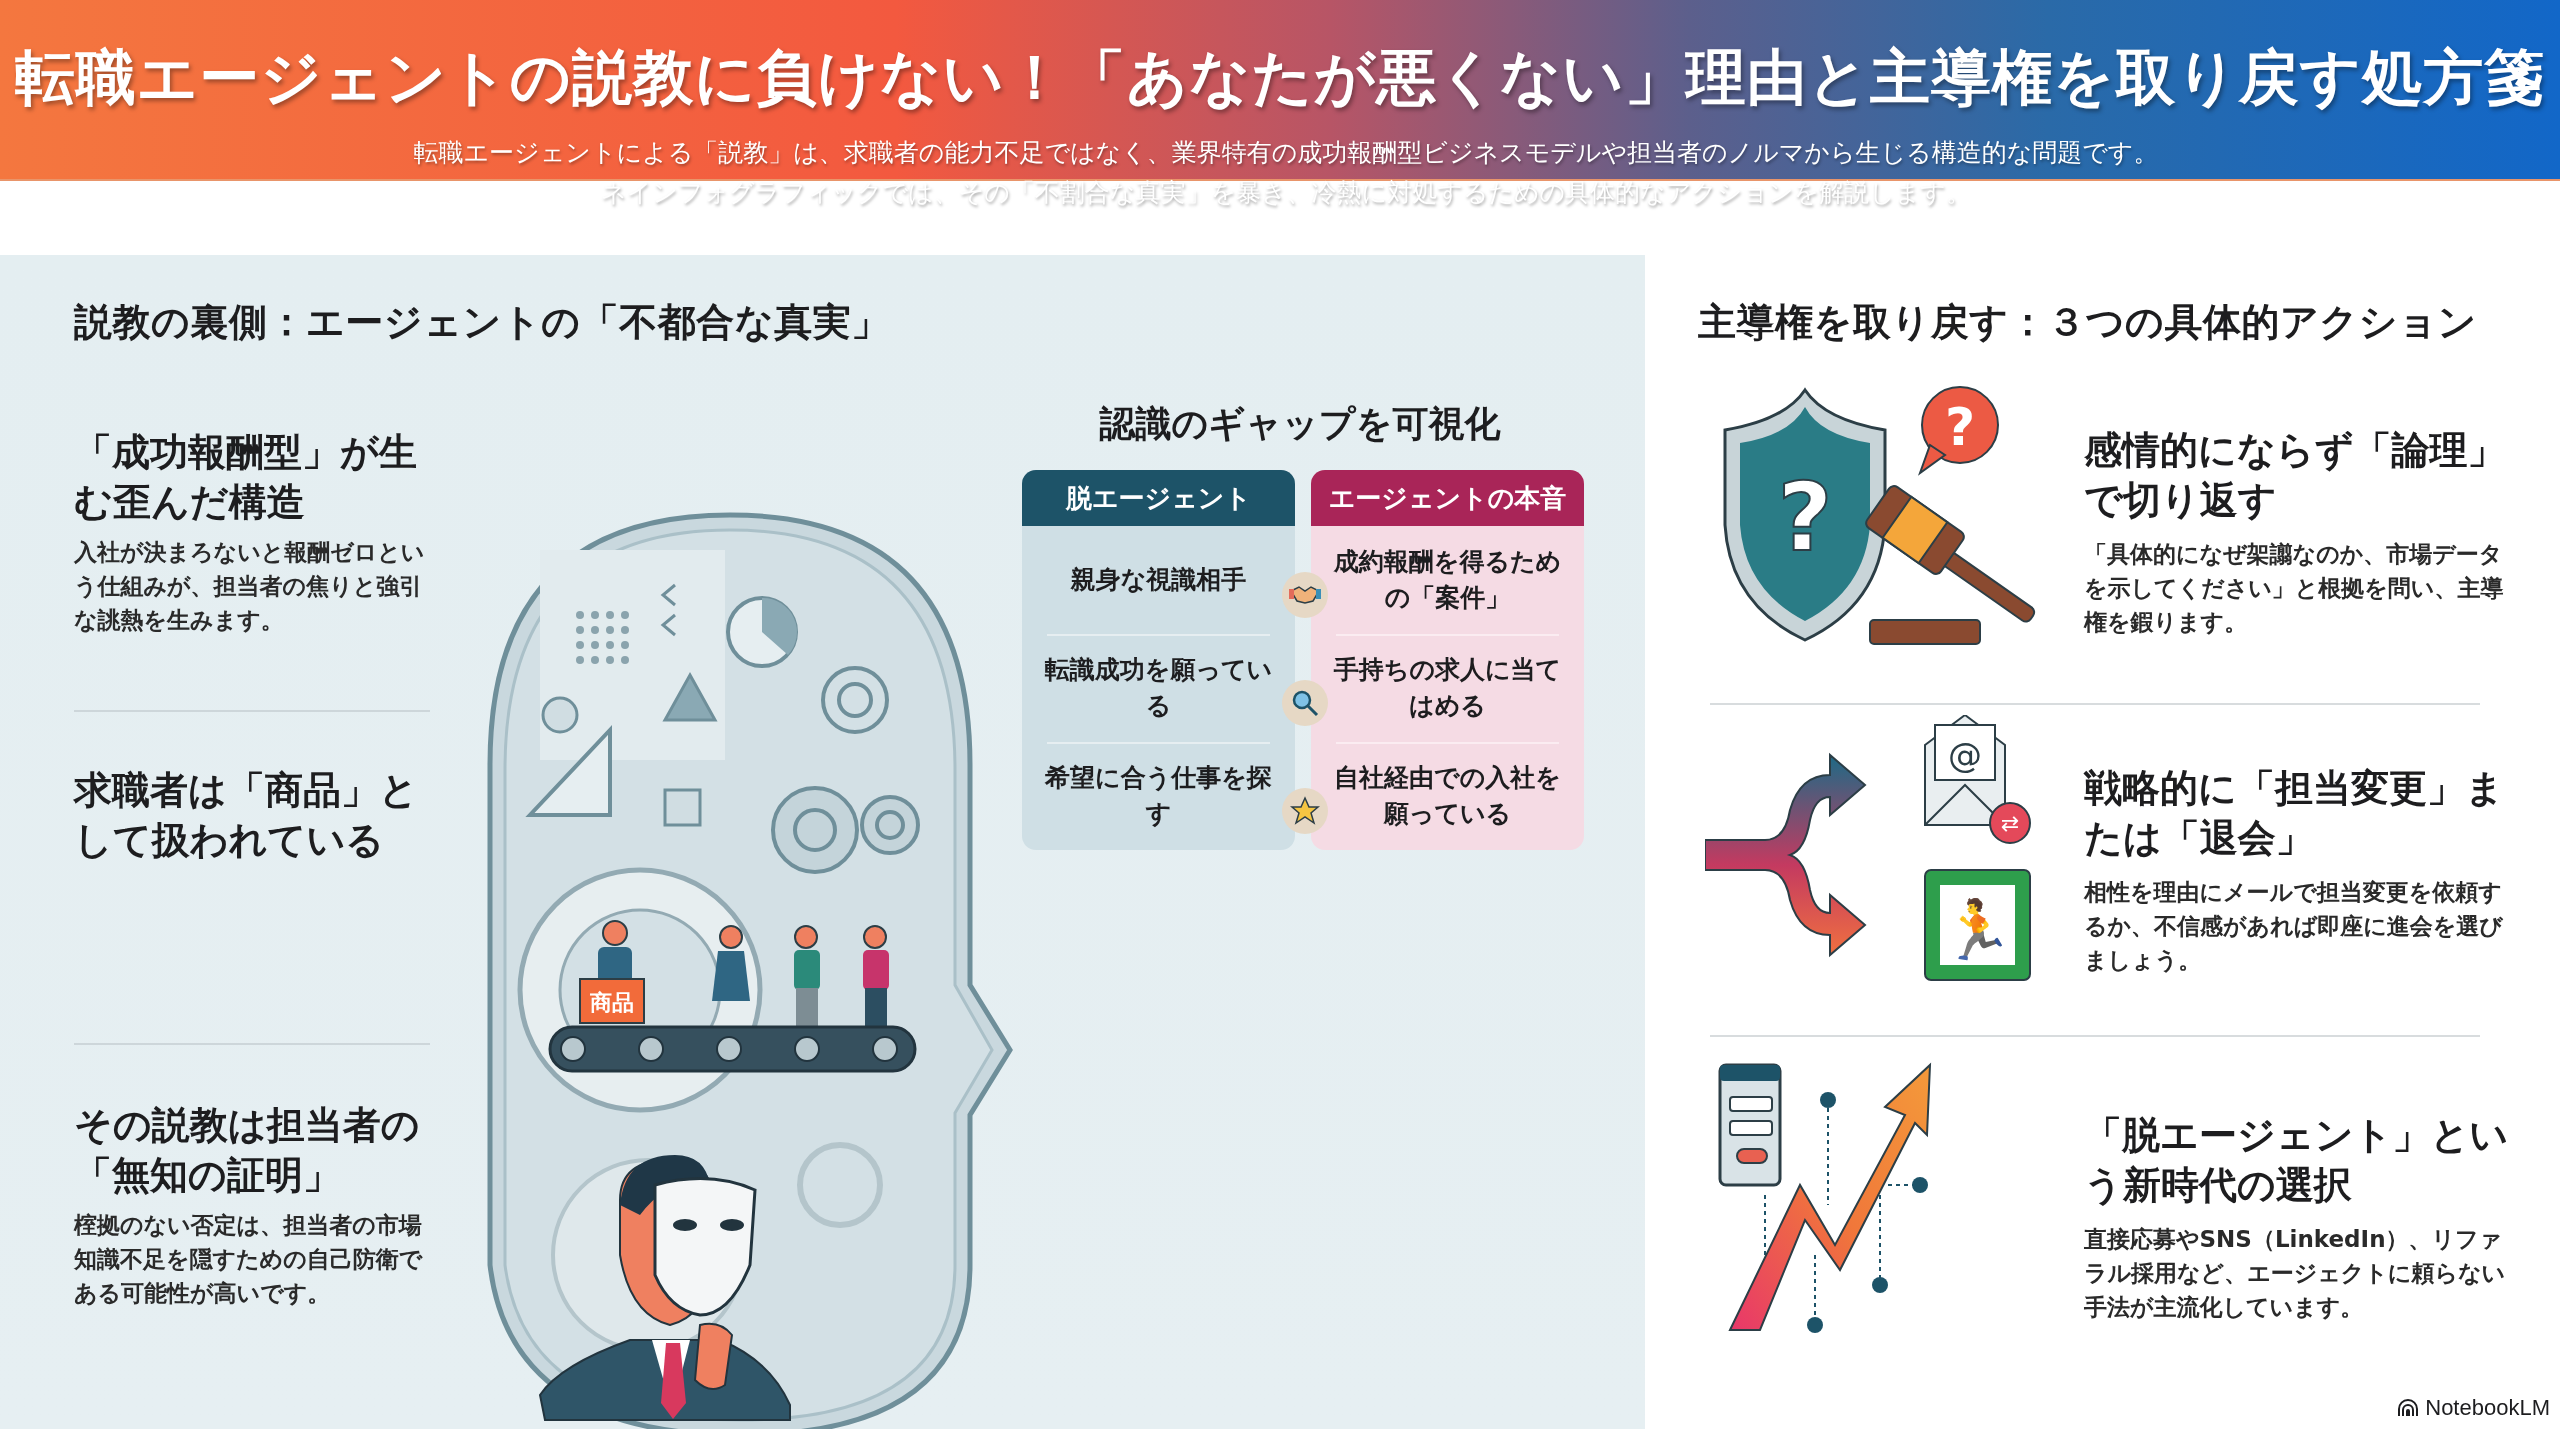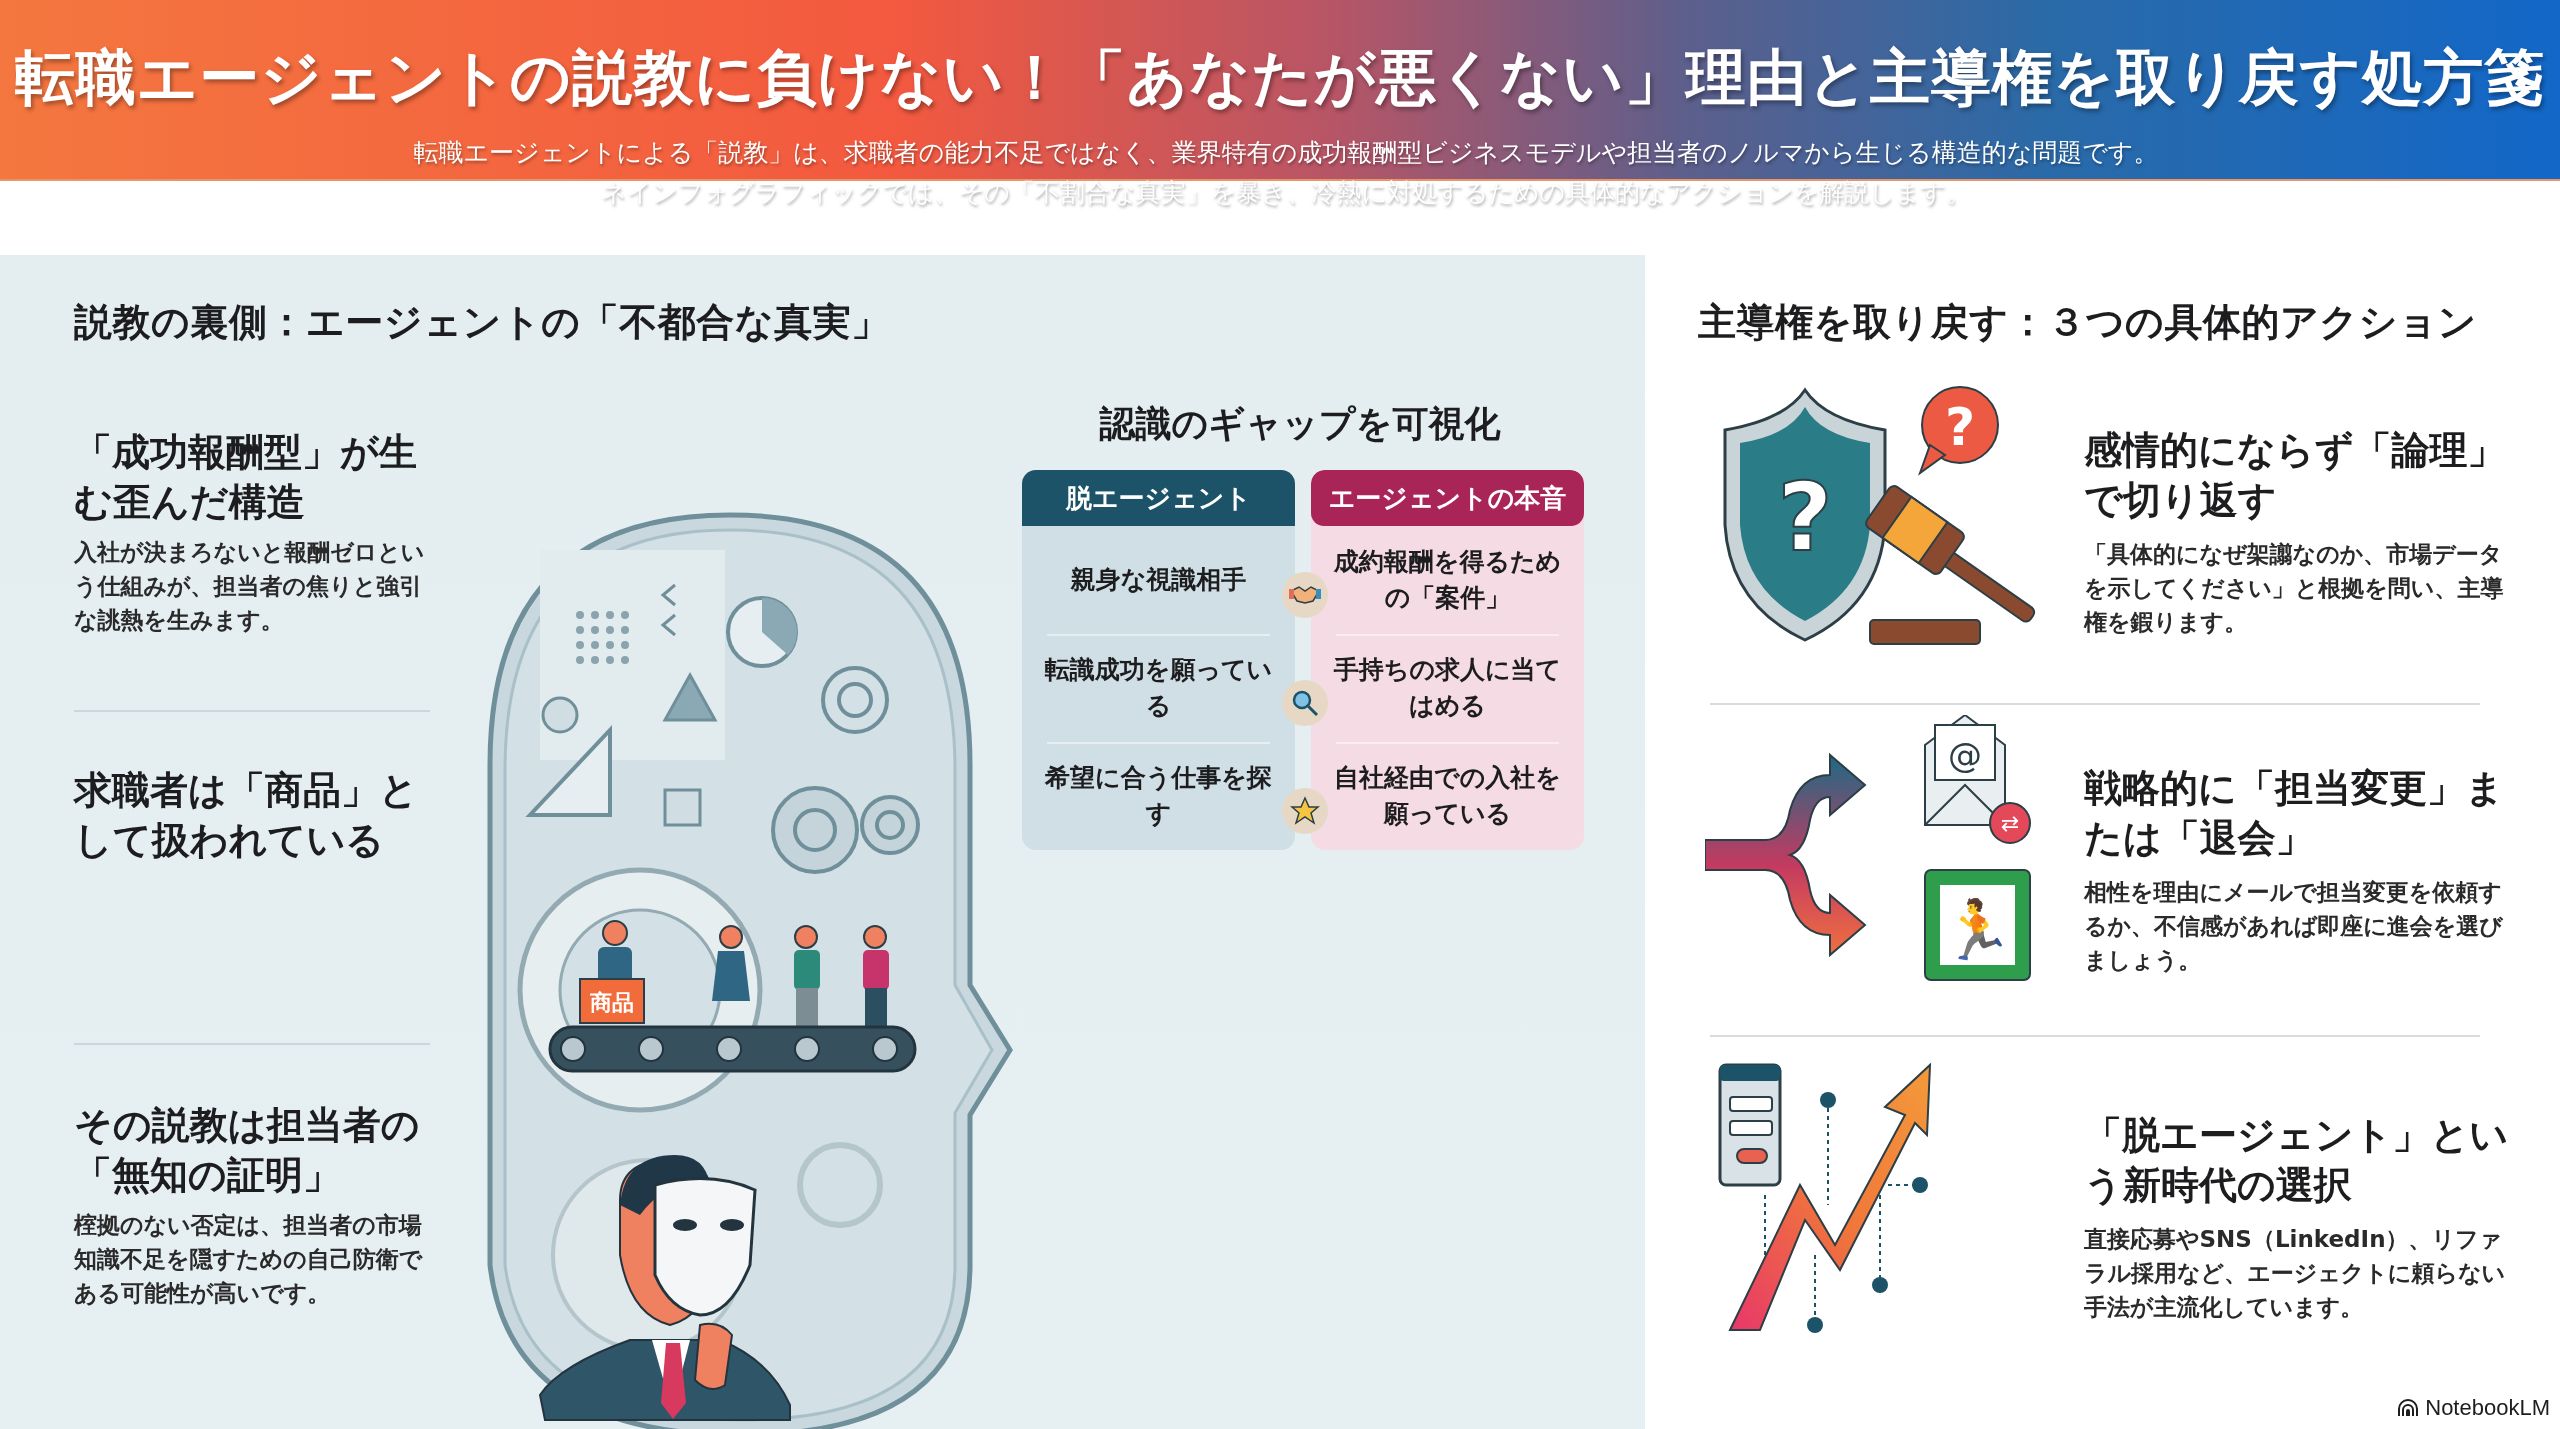--- a/index.html
+++ b/index.html
@@ -50,21 +50,21 @@
   
   .gap-title { position: absolute; left: 1020px; top: 145px; width: 560px; text-align: center; font-size: 36px; font-weight: bold; }
   .gap-table { position: absolute; left: 1022px; top: 215px; width: 565px; height: 380px; }
   .col {
     position: absolute; top: 0; width: 273px; height: 380px; border-radius: 14px; overflow: hidden;
   }
   .col-left { left: 0; background: #cfdfe5; }
   .col-right { left: 289px; background: #f5dbe4; }
   .col-head { height: 56px; line-height: 56px; text-align: center; color: #fff; font-size: 26px; font-weight: bold; }
   .col-left .col-head { background: #1d5368; }
-  .col-right .col-head { background: #a92558; border-radius: 13px; }
+  .col-right .col-head { background: #a92558; }
   .cell {
     height: 108px; display: flex; align-items: center; justify-content: center; text-align: center;
     font-size: 25px; font-weight: bold; line-height: 36px; color: #1d1d1f; padding: 0 20px; position: relative;
   }
   .cell + .cell::before {
     content: ""; position: absolute; top: 0; left: 25px; right: 25px; height: 2px; background: #e6eef1;
   }
   .col-right .cell + .cell::before { background: #fbecf1; }
   .badge {
     position: absolute; left: 260px; width: 46px; height: 46px; border-radius: 50%;

